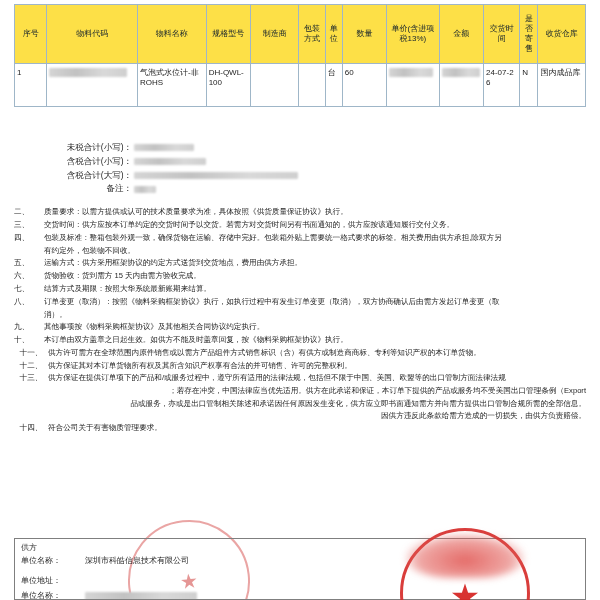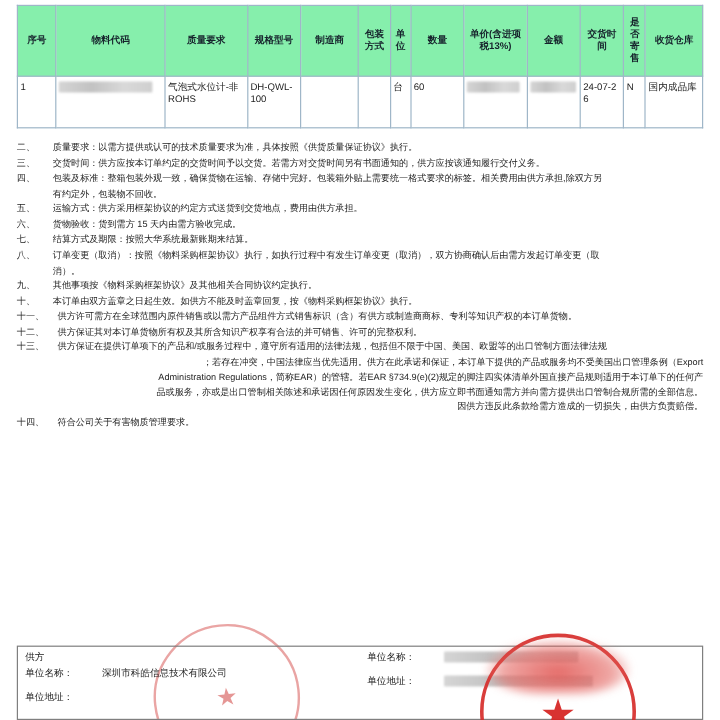--- a/index.html
+++ b/index.html
@@ -36,25 +36,25 @@
     line-height: 1.25;
   }
   table.item-table th,
   table.item-table td {
     border: 1px solid #9fb6c8;
     padding: 2px 2px;
     vertical-align: middle;
     word-break: break-all;
   }
   table.item-table thead th {
-    background: #86efac;
+    background: #fde047;
     color: #16232c;
     text-align: center;
     height: 54px;
-    font-weight: bold;
+    font-weight: normal;
   }
   table.item-table tbody td {
     background: #ffffff;
     height: 36px;
     text-align: left;
     vertical-align: top;
     padding-top: 4px;
   }
   td.c-center { text-align: center; }
   td.c-right  { text-align: right; padding-right: 3px; }
@@ -106,20 +106,21 @@
     margin-bottom: 0.5px;
   }
   .clause .num {
     width: 30px;
     flex: 0 0 30px;
     white-space: nowrap;
   }
   .clause .num.wide {
     width: 34px;
     flex: 0 0 34px;
+    text-align: center;
   }
   .clause .body {
     flex: 1;
   }
   .sub-line {
     padding-left: 30px;
   }
   .sub-line.deep {
     padding-left: 44px;
     text-align: right;
@@ -130,20 +131,21 @@
     position: absolute;
     left: 14px;
     top: 538px;
     width: 572px;
     height: 62px;
     border: 1px solid #7f7f7f;
     box-sizing: border-box;
     display: flex;
     font-size: 8px;
     overflow: hidden;
+    flex-direction: column;
   }
   .sig-col {
     width: 50%;
     box-sizing: border-box;
     padding: 3px 4px 0 6px;
     position: relative;
   }
   .sig-col.right { }
   .sig-head {
     margin-bottom: 2px;
@@ -237,21 +239,21 @@
         <col style="width:52px">
         <col style="width:44px">
         <col style="width:36px">
         <col style="width:18px">
         <col style="width:47px">
       </colgroup>
       <thead>
         <tr>
           <th>序号</th>
           <th>物料代码</th>
-          <th>质量要求</th>
+          <th>物料名称</th>
           <th>规格型号</th>
           <th>制造商</th>
           <th>包装方式</th>
           <th>单位</th>
           <th>数量</th>
           <th>单价(含进项税13%)</th>
           <th>金额</th>
           <th>交货时间</th>
           <th>是否寄售</th>
           <th>收货仓库</th>
@@ -276,20 +278,46 @@
             <span class="redact tall" style="width:38px"></span>
           </td>
           <td>24-07-26</td>
           <td class="c-center">N</td>
           <td>国内成品库</td>
         </tr>
       </tbody>
     </table>
   </div>
 
+  <div class="totals">
+    <div class="trow">
+      <div class="tlabel">未税合计(小写)：</div>
+      <div class="tval">
+        <span class="redact" style="width:60px"></span>
+      </div>
+    </div>
+    <div class="trow">
+      <div class="tlabel">含税合计(小写)：</div>
+      <div class="tval">
+        <span class="redact" style="width:72px"></span>
+      </div>
+    </div>
+    <div class="trow">
+      <div class="tlabel">含税合计(大写)：</div>
+      <div class="tval">
+        <span class="redact" style="width:164px"></span>
+      </div>
+    </div>
+    <div class="trow">
+      <div class="tlabel">备注：</div>
+      <div class="tval">
+        <span class="redact" style="width:22px"></span>
+      </div>
+    </div>
+  </div>
 
   <div class="terms">
 
     <div class="clause">
       <div class="num">二、</div>
       <div class="body">质量要求：以需方提供或认可的技术质量要求为准，具体按照《供货质量保证协议》执行。</div>
     </div>
 
     <div class="clause">
       <div class="num">三、</div>
@@ -341,21 +369,20 @@
     <div class="clause">
       <div class="num wide">十二、</div>
       <div class="body">供方保证其对本订单货物所有权及其所含知识产权享有合法的并可销售、许可的完整权利。</div>
     </div>
 
     <div class="clause">
       <div class="num wide">十三、</div>
       <div class="body">供方保证在提供订单项下的产品和/或服务过程中，遵守所有适用的法律法规，包括但不限于中国、美国、欧盟等的出口管制方面法律法规</div>
     </div>
     <div class="sub-line deep">；若存在冲突，中国法律应当优先适用。供方在此承诺和保证，本订单下提供的产品或服务均不受美国出口管理条例（Export</div>
-    <div class="sub-line deep">Administration Regulations，简称EAR）的管辖。若EAR §734.9(e)(2)规定的脚注四实体清单外国直接产品规则适用于本订单下的任何产</div>
     <div class="sub-line deep">品或服务，亦或是出口管制相关陈述和承诺因任何原因发生变化，供方应立即书面通知需方并向需方提供出口管制合规所需的全部信息。</div>
     <div class="sub-line deep">因供方违反此条款给需方造成的一切损失，由供方负责赔偿。</div>
 
     <div class="clause">
       <div class="num wide">十四、</div>
       <div class="body">符合公司关于有害物质管理要求。</div>
     </div>
 
   </div>
 

